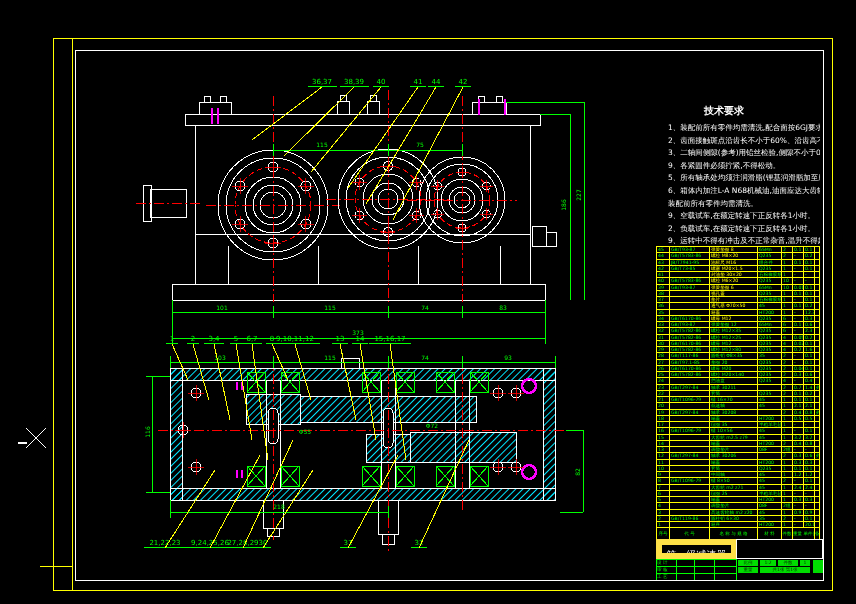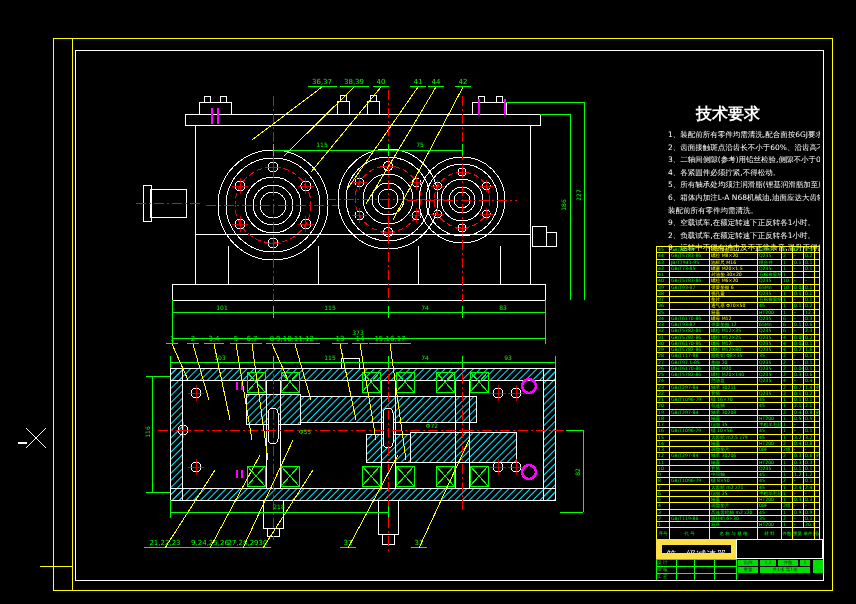--- a/index.html
+++ b/index.html
@@ -9,21 +9,21 @@
   #sheet { position:absolute; inset:0;border-radius:7px; }
   svg { position:absolute; left:0; top:0; }
   .w { stroke:#fff; fill:none; stroke-width:1; }
   .y { stroke:#ffff00; fill:none; stroke-width:1; }
   .g { stroke:#00ff00; fill:none; stroke-width:1; }
   .r { stroke:#ff0000; fill:none; stroke-width:1; stroke-dasharray:10 3 2 3; }
   .m { stroke:#ff00ff; fill:none; stroke-width:2.5; }
   .gt { fill:#00ff00; font-size:6px; }
   
   #tech { position:absolute; left:668px; top:104px; width:152px; color:#fff; }
-  #tech .tt { font-size:16px; font-weight:bold; margin-left:28px; margin-bottom:4px; }
+  #tech .tt { font-size:10px; font-weight:bold; margin-left:36px; margin-bottom:4px; }
   #tech .ln { font-size:7.5px; line-height:12.6px; white-space:nowrap; overflow:hidden; }
   
   #bom { position:absolute; left:656px; top:246px; width:164px; border-right:1px solid #ff0; border-bottom:1px solid #ff0; }
   .bomrow { display:grid; grid-template-columns:13px 40px 48px 24px 11px 11px 11px 1fr; height:6.25px; }
   .bomrow span { border-left:1px solid #ff0; border-top:1px solid #ff0; font-size:4.6px; line-height:5.4px;
                  color:#00ff00; overflow:hidden; white-space:nowrap; padding-left:1px; }
   .bomrow span.yl { color:#ffff00; }
   #bomhead { display:grid; grid-template-columns:13px 40px 48px 24px 11px 22px 1fr; height:12px;
              border-top:1px solid #ff0; }
   #bomhead span { border-left:1px solid #ff0; color:#00ff00; font-size:4.5px; line-height:11px;
@@ -415,21 +415,21 @@
         <line x1="419" y1="548" x2="469" y2="440" stroke="#ffff00" stroke-width="1"></line>
       </g>
 </svg>
 
 <div id="tech">
   <div class="tt">技术要求</div>
   <div id="tech-lines">
         <div class="ln">1、装配前所有零件均需清洗,配合面按6GJ要求。</div>
         <div class="ln">2、齿面接触斑点沿齿长不小于60%、沿齿高不小于60%。</div>
         <div class="ln">3、二轴间侧隙(参考)用铅丝检验,侧隙不小于0.1mm间隙。</div>
-        <div class="ln">4、各紧固件必须拧紧,不得松动。</div>
+        <div class="ln">9、各紧固件必须拧紧,不得松动。</div>
         <div class="ln">5、所有轴承处均须注润滑脂(锂基润滑脂加至腔内)。</div>
         <div class="ln">6、箱体内加注L-A N68机械油,油面应达大齿轮上浮标齿高。</div>
         <div class="ln">    装配前所有零件均需清洗。</div>
         <div class="ln">9、空载试车,在额定转速下正反转各1小时。</div>
         <div class="ln">2、负载试车,在额定转速下正反转各1小时。</div>
         <div class="ln">9、运转中不得有冲击及不正常杂音,温升不得超过45°C。</div>
       </div>
 </div>
 
 <div id="bom">

